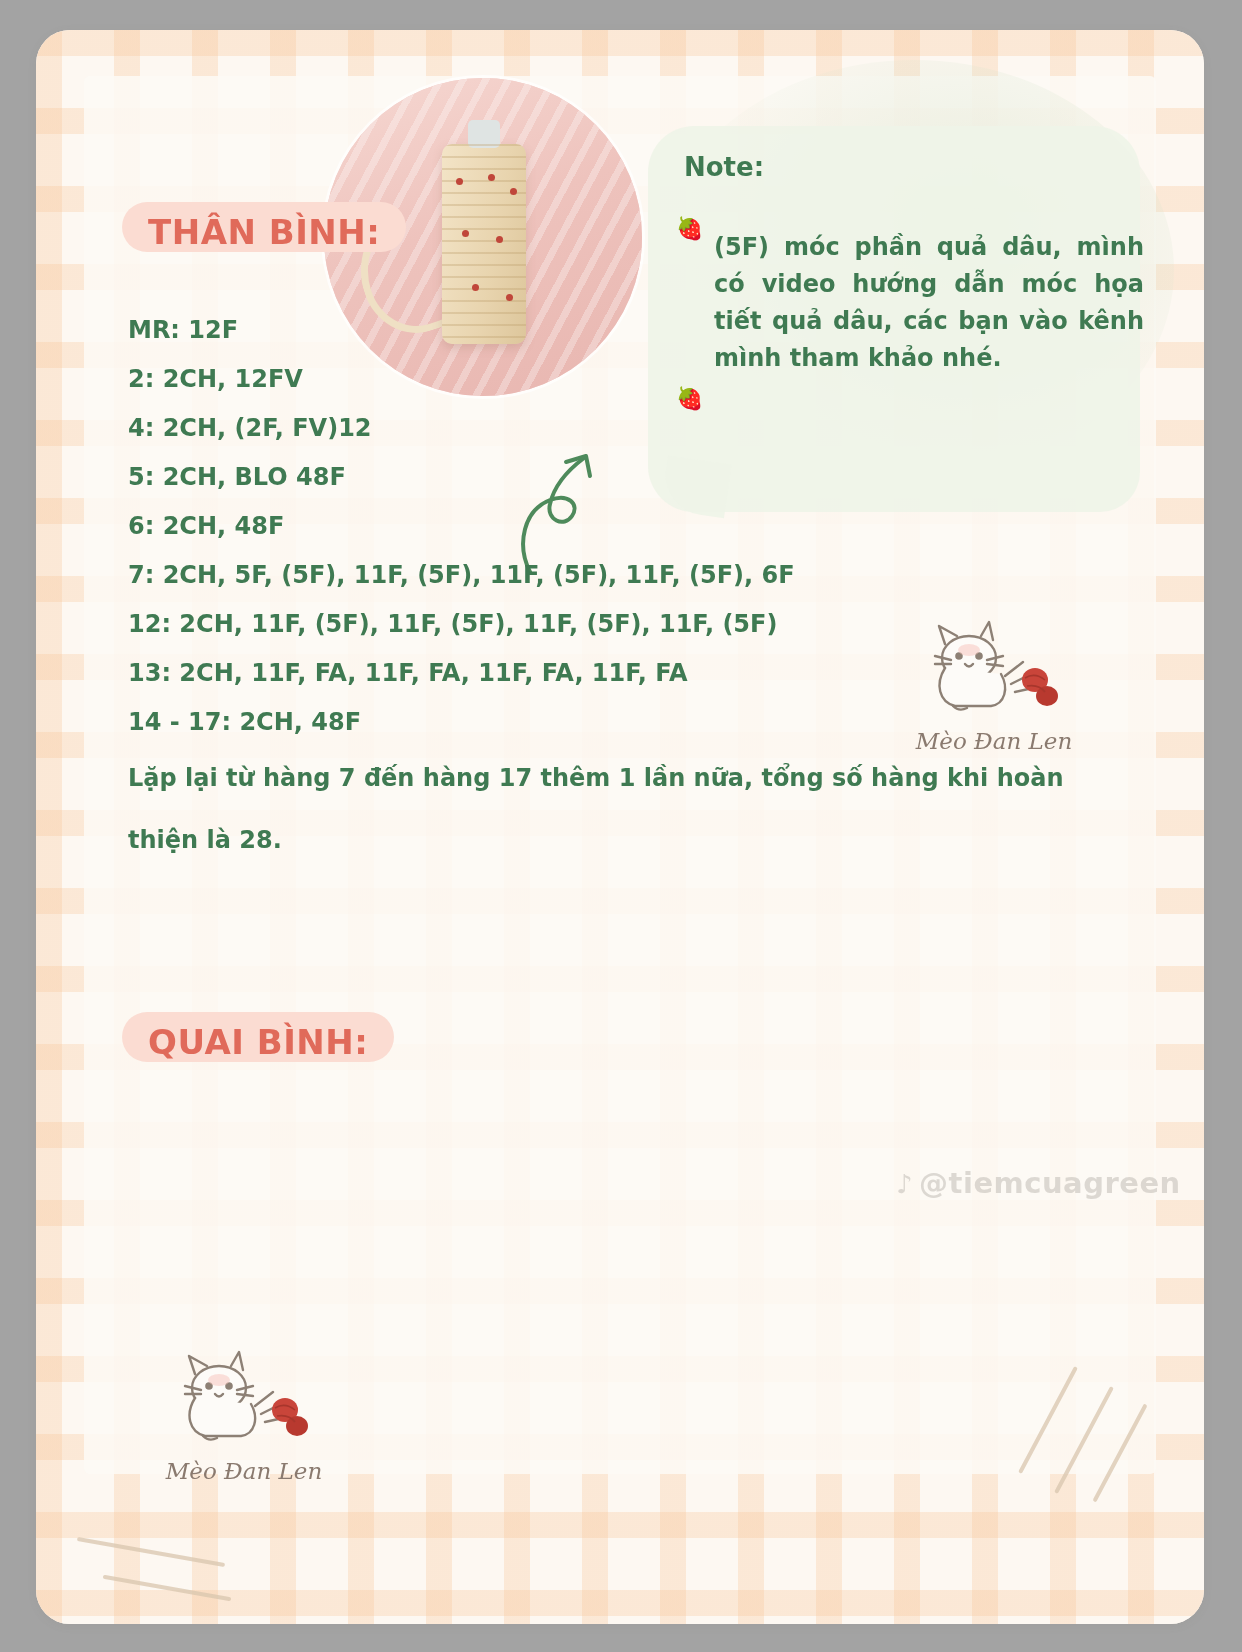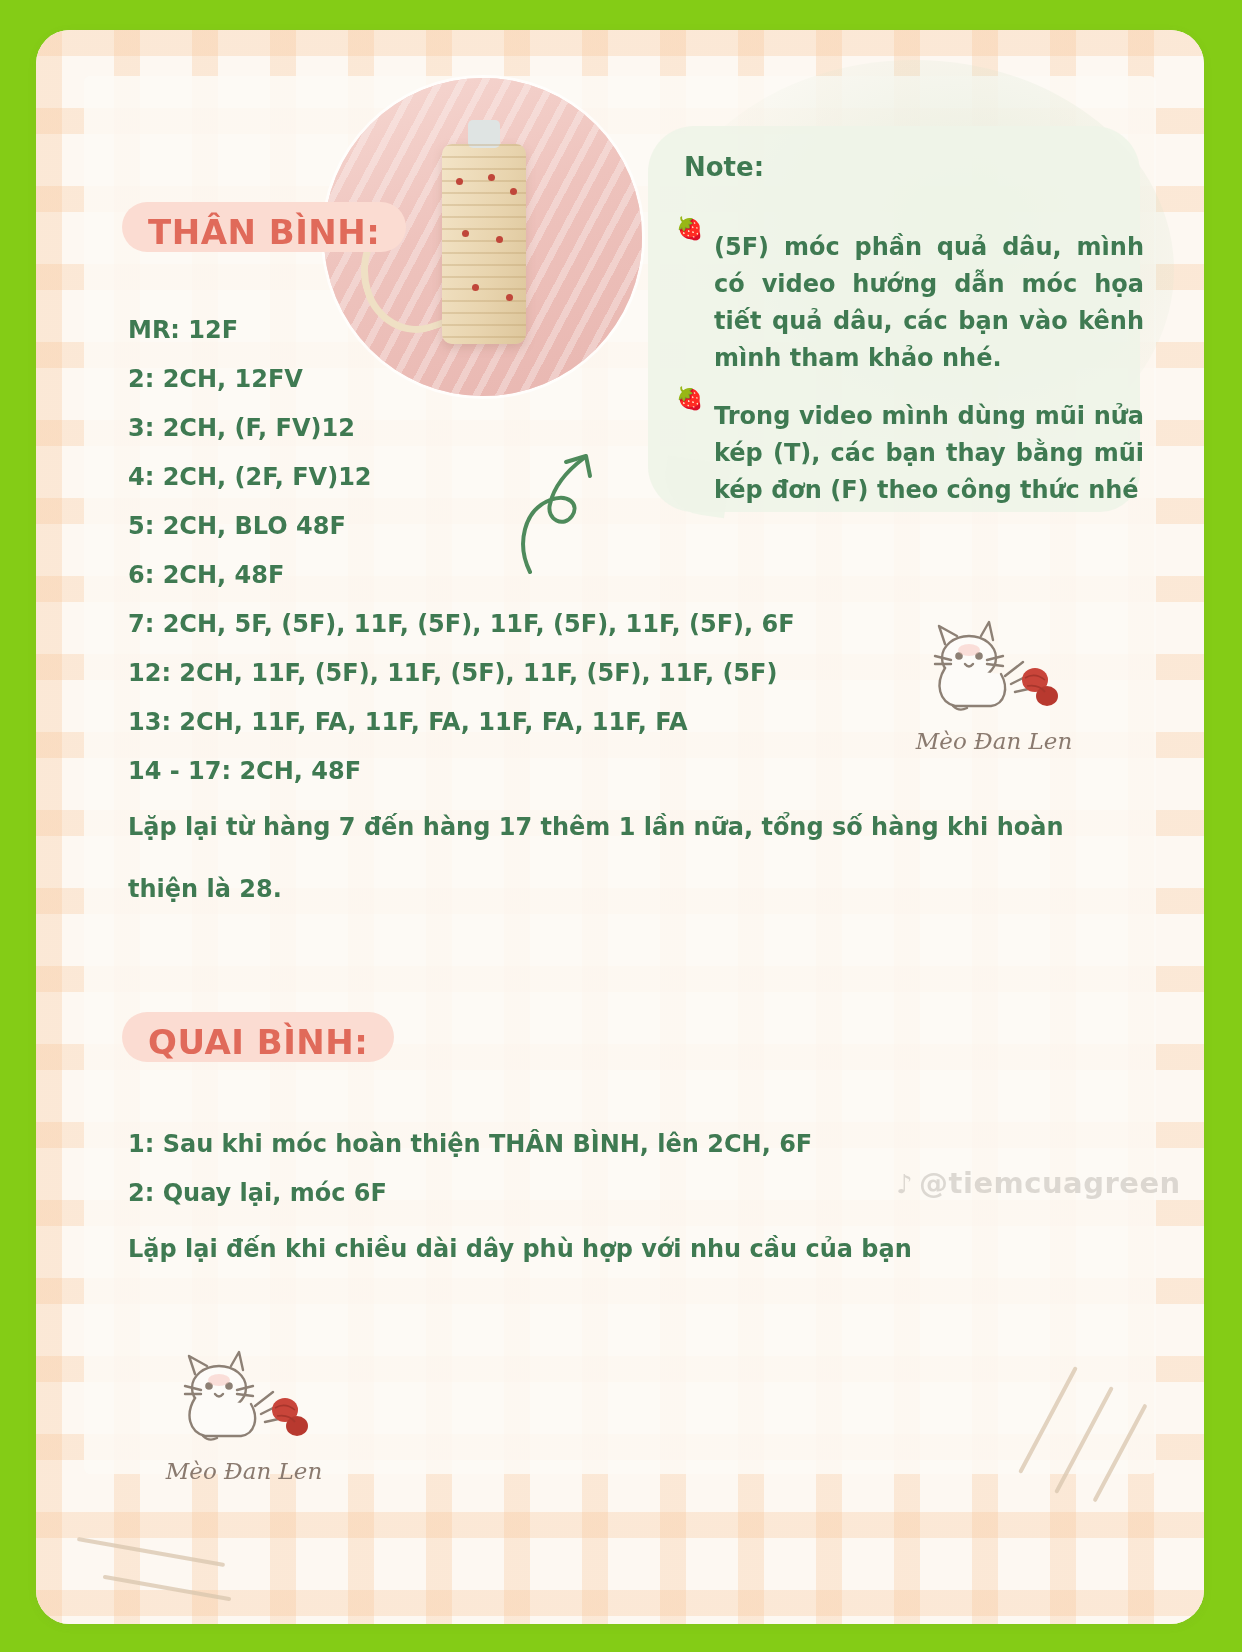--- a/index.html
+++ b/index.html
@@ -12,21 +12,21 @@
     background: #e8eee0;
     font-family: "DejaVu Sans", "Liberation Sans", sans-serif;
     overflow: hidden;
     position: relative;
   }
 
   
   .page {
     position: absolute;
     inset: 0;
-    background: #84cc16;
+    background: #a3a3a3;
   }
 
   
   .card {
     position: absolute;
     left: 36px;
     top: 30px;
     width: 1168px;
     height: 1594px;
     border-radius: 34px;
@@ -298,50 +298,43 @@
     </div>
 
     <div class="note-bubble"></div>
     <div class="note-tail"></div>
     <div class="note-title">Note:</div>
 
     <div class="berry" id="berry-0">🍓</div>
     <div class="note-item" id="note-item-0">(5F) móc phần quả dâu, mình có video hướng dẫn móc họa tiết quả dâu, các bạn vào kênh mình tham khảo nhé.</div>
 
     <div class="berry" id="berry-1">🍓</div>
-    <div class="note-item" id="note-item-1">Trong video mình dùng mũi nửa kép (T), các bạn thay bằng mũi kép đơn (F) theo công thức nhé</div>
 
     <svg class="arrow-doodle" viewBox="0 0 120 130">
       <path d="M24 124 C10 96, 18 62, 44 52 C62 45, 74 56, 66 68 C58 80, 40 72, 44 56 C48 38, 62 22, 78 10" fill="none" stroke="#4e8a5b" stroke-width="4" stroke-linecap="round"></path>
       <path d="M60 14 L80 8 L84 28" fill="none" stroke="#4e8a5b" stroke-width="4" stroke-linecap="round" stroke-linejoin="round"></path>
     </svg>
 
     <div class="heading" id="heading-than-binh">THÂN BÌNH:</div>
 
     <div class="lines" id="body-lines">
       <div class="line">MR: 12F</div>
       <div class="line">2: 2CH, 12FV</div>
-      <div class="line">3: 2CH, (F, FV)12</div>
       <div class="line">4: 2CH, (2F, FV)12</div>
       <div class="line">5: 2CH, BLO 48F</div>
       <div class="line">6: 2CH, 48F</div>
       <div class="line">7: 2CH, 5F, (5F), 11F, (5F), 11F, (5F), 11F, (5F), 6F</div>
       <div class="line">12: 2CH, 11F, (5F), 11F, (5F), 11F, (5F), 11F, (5F)</div>
       <div class="line">13: 2CH, 11F, FA, 11F, FA, 11F, FA, 11F, FA</div>
       <div class="line">14 - 17: 2CH, 48F</div>
       <div class="para">Lặp lại từ hàng 7 đến hàng 17 thêm 1 lần nữa, tổng  số hàng khi hoàn thiện là 28.</div>
     </div>
 
     <div class="heading" id="heading-quai-binh">QUAI BÌNH:</div>
 
-    <div class="lines" id="handle-lines">
-      <div class="line">1: Sau khi móc hoàn thiện THÂN BÌNH, lên 2CH, 6F</div>
-      <div class="line">2: Quay lại, móc 6F</div>
-      <div class="para">Lặp lại đến khi chiều dài dây phù hợp với nhu cầu của bạn</div>
-    </div>
 
     <div class="watermark">
       <span class="tt">♪</span><span>@tiemcuagreen</span>
     </div>
 
     <div class="cat-logo" id="cat-logo-right">
       <svg width="150" height="104" viewBox="0 0 150 104">
         <g fill="none" stroke="#8d8075" stroke-width="2.4" stroke-linecap="round" stroke-linejoin="round">
           <path d="M26 26 L20 8 L38 18"></path>
           <path d="M62 18 L70 4 L74 22"></path>

